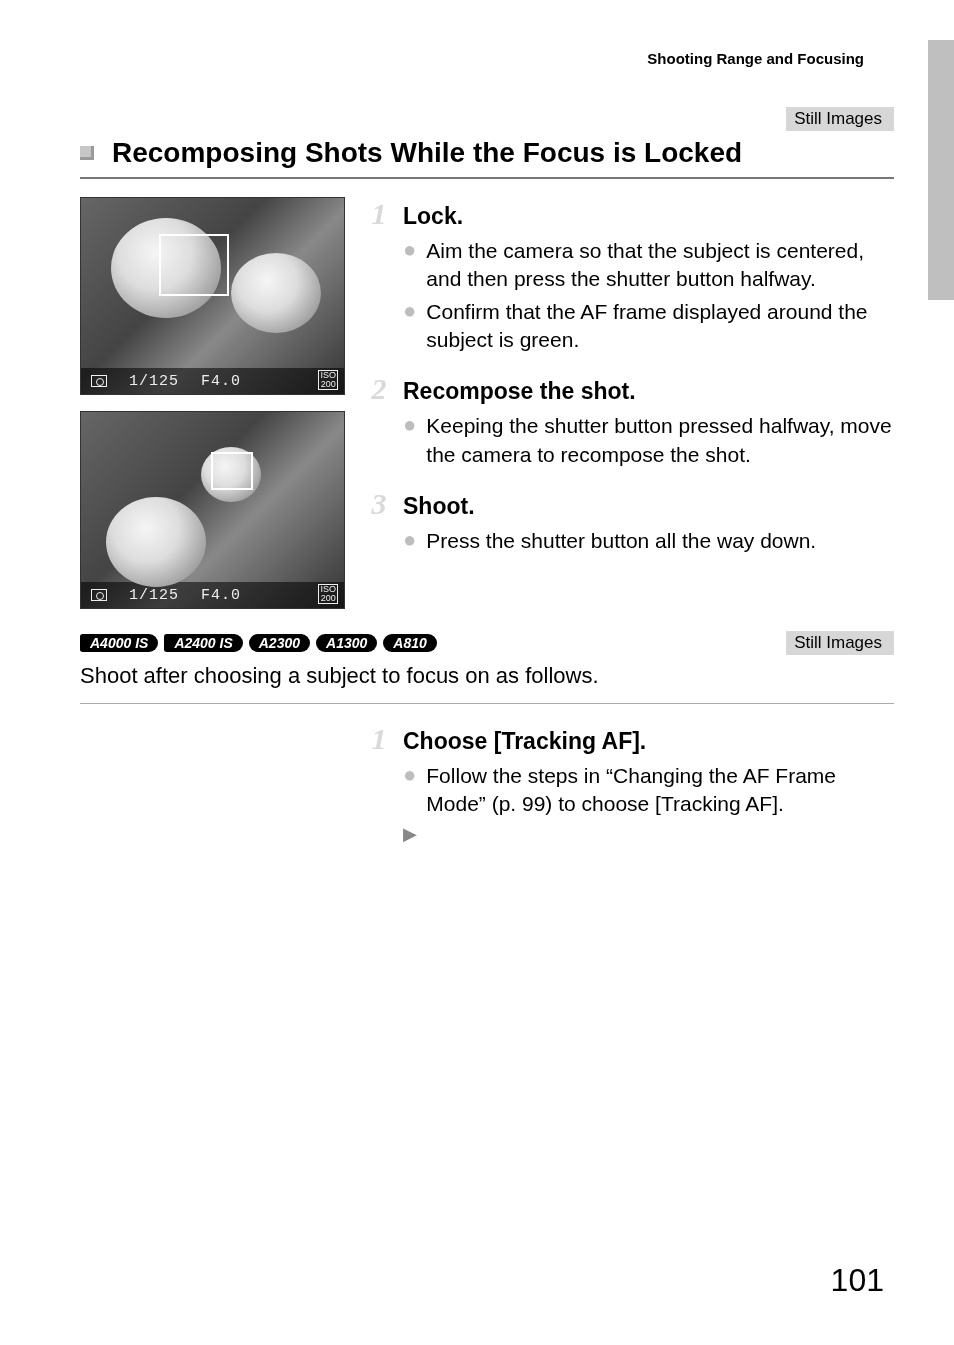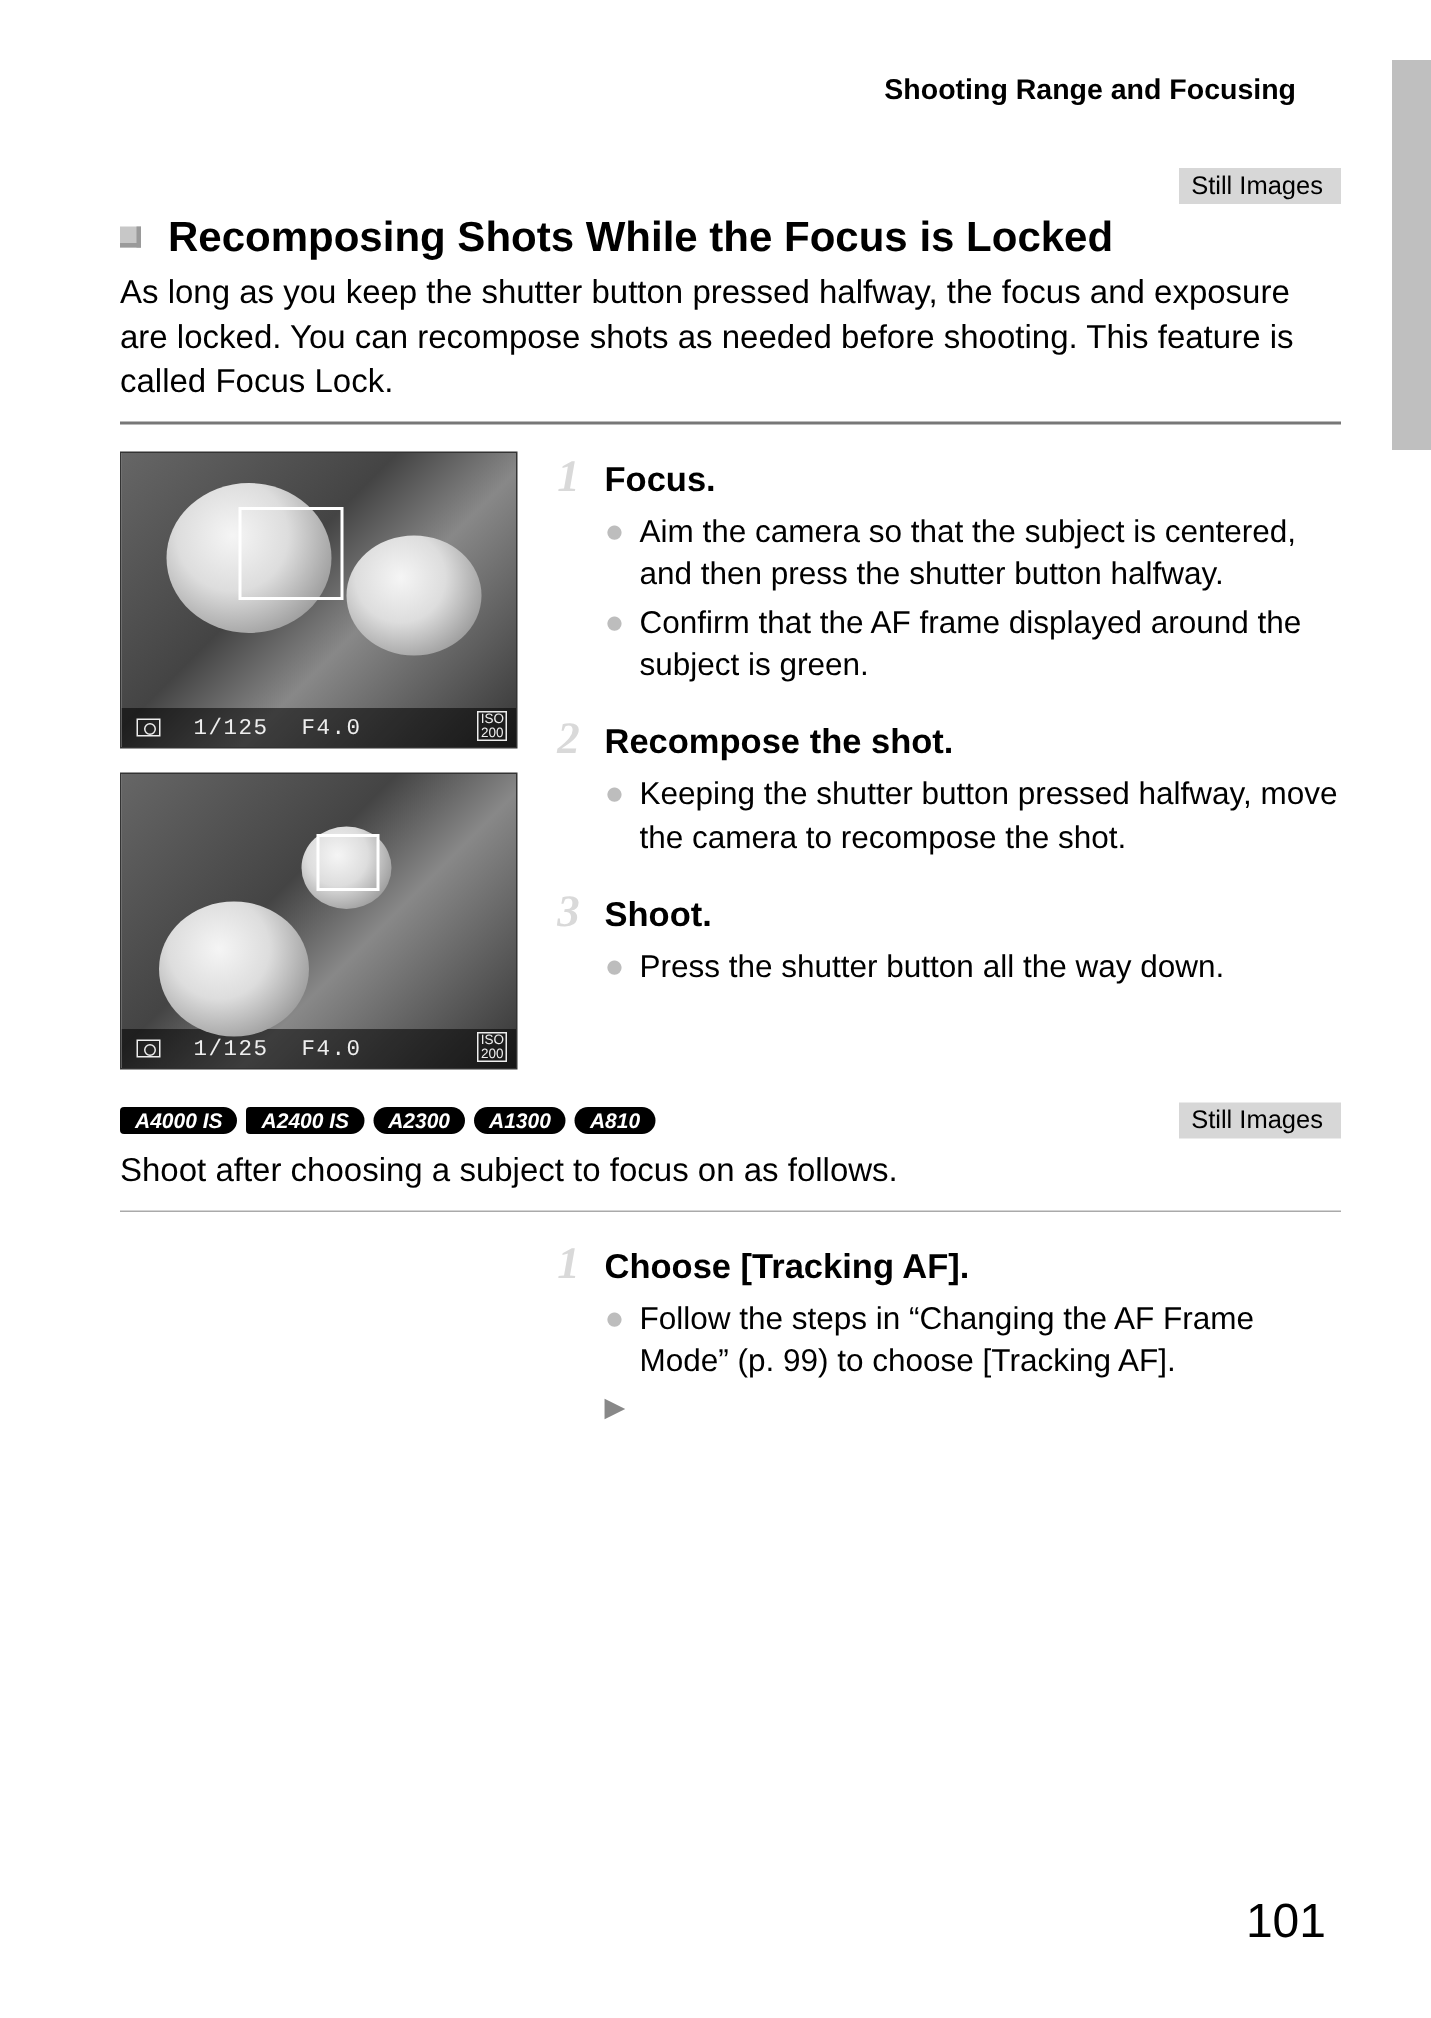--- a/index.html
+++ b/index.html
@@ -1,19 +1,19 @@
 <!DOCTYPE html>
 <html><head>
 <meta charset="utf-8">
 <style>
   * { box-sizing: border-box; margin: 0; padding: 0; }
   html, body { width: 954px; height: 1345px; background: #fff; font-family: Arial, Helvetica, sans-serif; color: #000; }
   .page { position: relative; width: 954px; height: 1345px; padding: 50px 60px 40px 80px; }
   .side-tab { position: absolute; right: 0; top: 40px; width: 26px; height: 260px; background: #bfbfbf; }
-  .breadcrumb { text-align: right; font-weight: bold; font-size: 19px; padding-right: 30px; margin-bottom: 40px; }
+  .breadcrumb { text-align: right; font-weight: bold; font-size: 15px; padding-right: 30px; margin-bottom: 40px; }
   .tag-row { display: flex; justify-content: flex-end; margin-bottom: 6px; }
   .tag { background: #d7d7d7; font-size: 17px; padding: 2px 12px 2px 8px; }
   .h2row { display: flex; align-items: center; gap: 18px; margin-bottom: 6px; }
   .h2bullet { width: 14px; height: 14px; background: #c7c7c7; border-bottom: 3px solid #9a9a9a; border-right: 3px solid #9a9a9a; flex: 0 0 auto; }
   .h2 { font-size: 28px; font-weight: bold; }
   .intro { font-size: 22px; line-height: 1.35; margin-bottom: 12px; }
   .hr { border: none; border-top: 2px solid #777; margin: 8px 0 18px 0; }
   .hr-light { border: none; border-top: 1px solid #aaa; margin: 8px 0 18px 0; }
   .steps-block { display: flex; gap: 22px; margin-bottom: 22px; }
   .thumb-col { display: flex; flex-direction: column; gap: 16px; flex: 0 0 265px; }
@@ -53,21 +53,20 @@
   <div class="breadcrumb">Shooting Range and Focusing</div>
 
   <div class="tag-row">
     <div class="tag">Still Images</div>
   </div>
 
   <div class="h2row">
     <div class="h2bullet"></div>
     <div class="h2">Recomposing Shots While the Focus is Locked</div>
   </div>
-  <div class="intro">As long as you keep the shutter button pressed halfway, the focus and exposure are locked. You can recompose shots as needed before shooting. This feature is called Focus Lock.</div>
   <hr class="hr">
 
   <div class="steps-block">
     <div class="thumb-col">
 
       <div class="thumb t1">
         <div class="af" style="left:78px; top:36px; width:70px; height:62px;"></div>
         <div class="statusbar">
           <span class="cam-icon"></span>
           <span>1/125</span>
@@ -92,21 +91,21 @@
         </div>
       </div>
 
     </div>
 
     <div class="steps-col">
 
       <div class="step">
         <div class="step-head">
           <div class="step-num">1</div>
-          <div class="step-title">Focus.</div>
+          <div class="step-title">Lock.</div>
         </div>
         <div class="step-body">
           <div class="bullet-row">
             <span class="bullet-dot">●</span>
             <span>Aim the camera so that the subject is centered, and then press the shutter button halfway.</span>
           </div>
           <div class="bullet-row">
             <span class="bullet-dot">●</span>
             <span>Confirm that the AF frame displayed around the subject is green.</span>
           </div>

